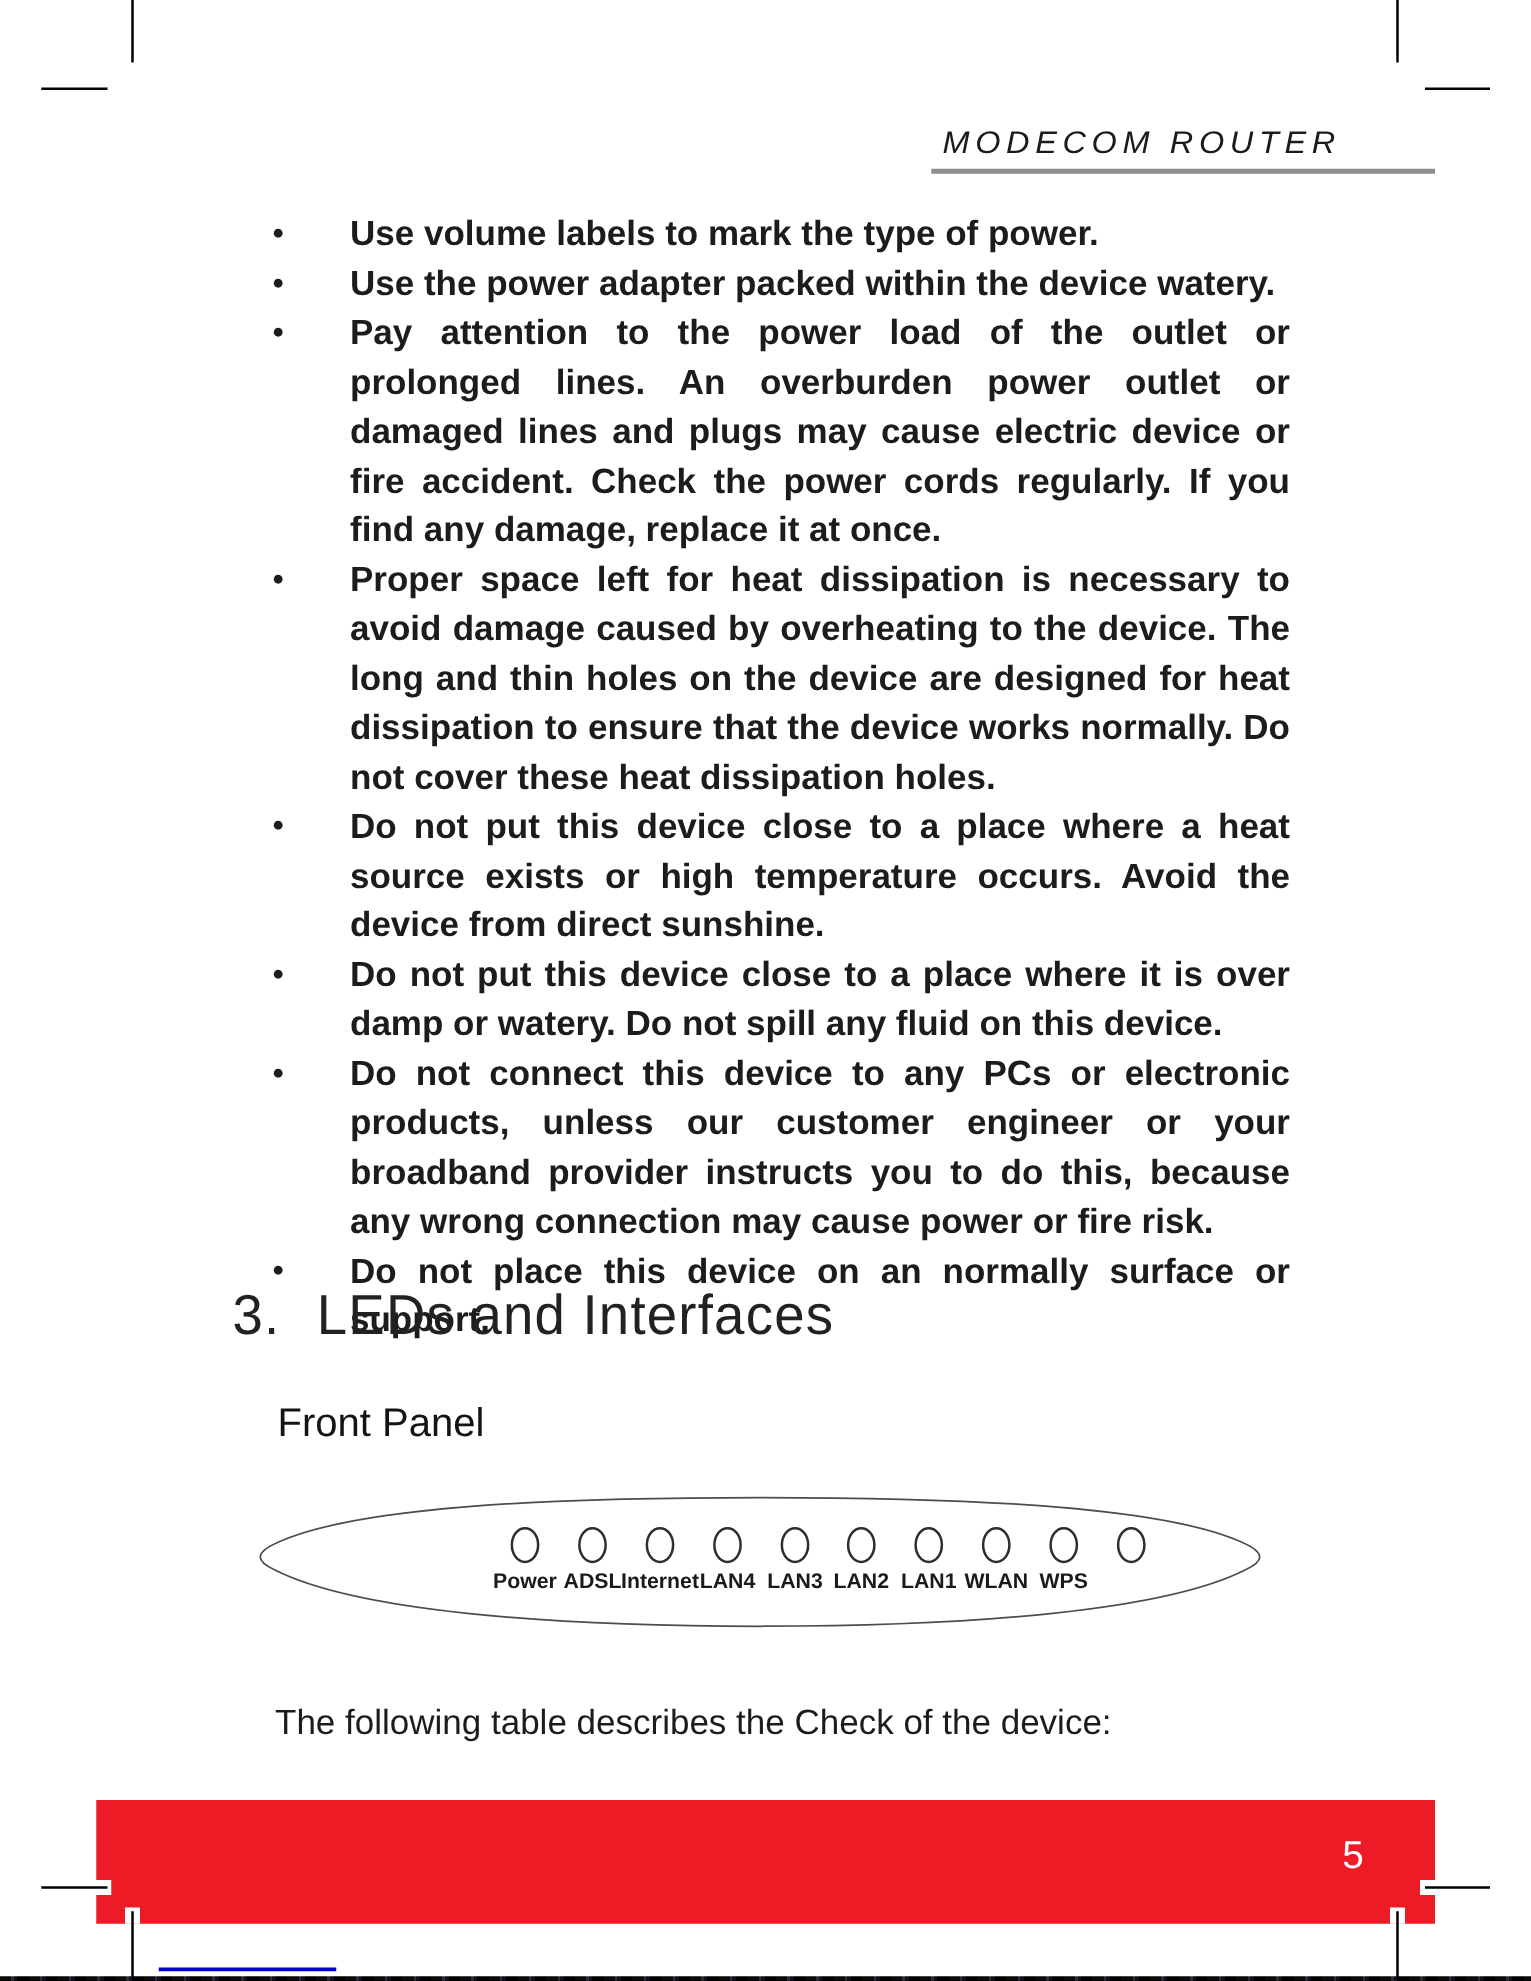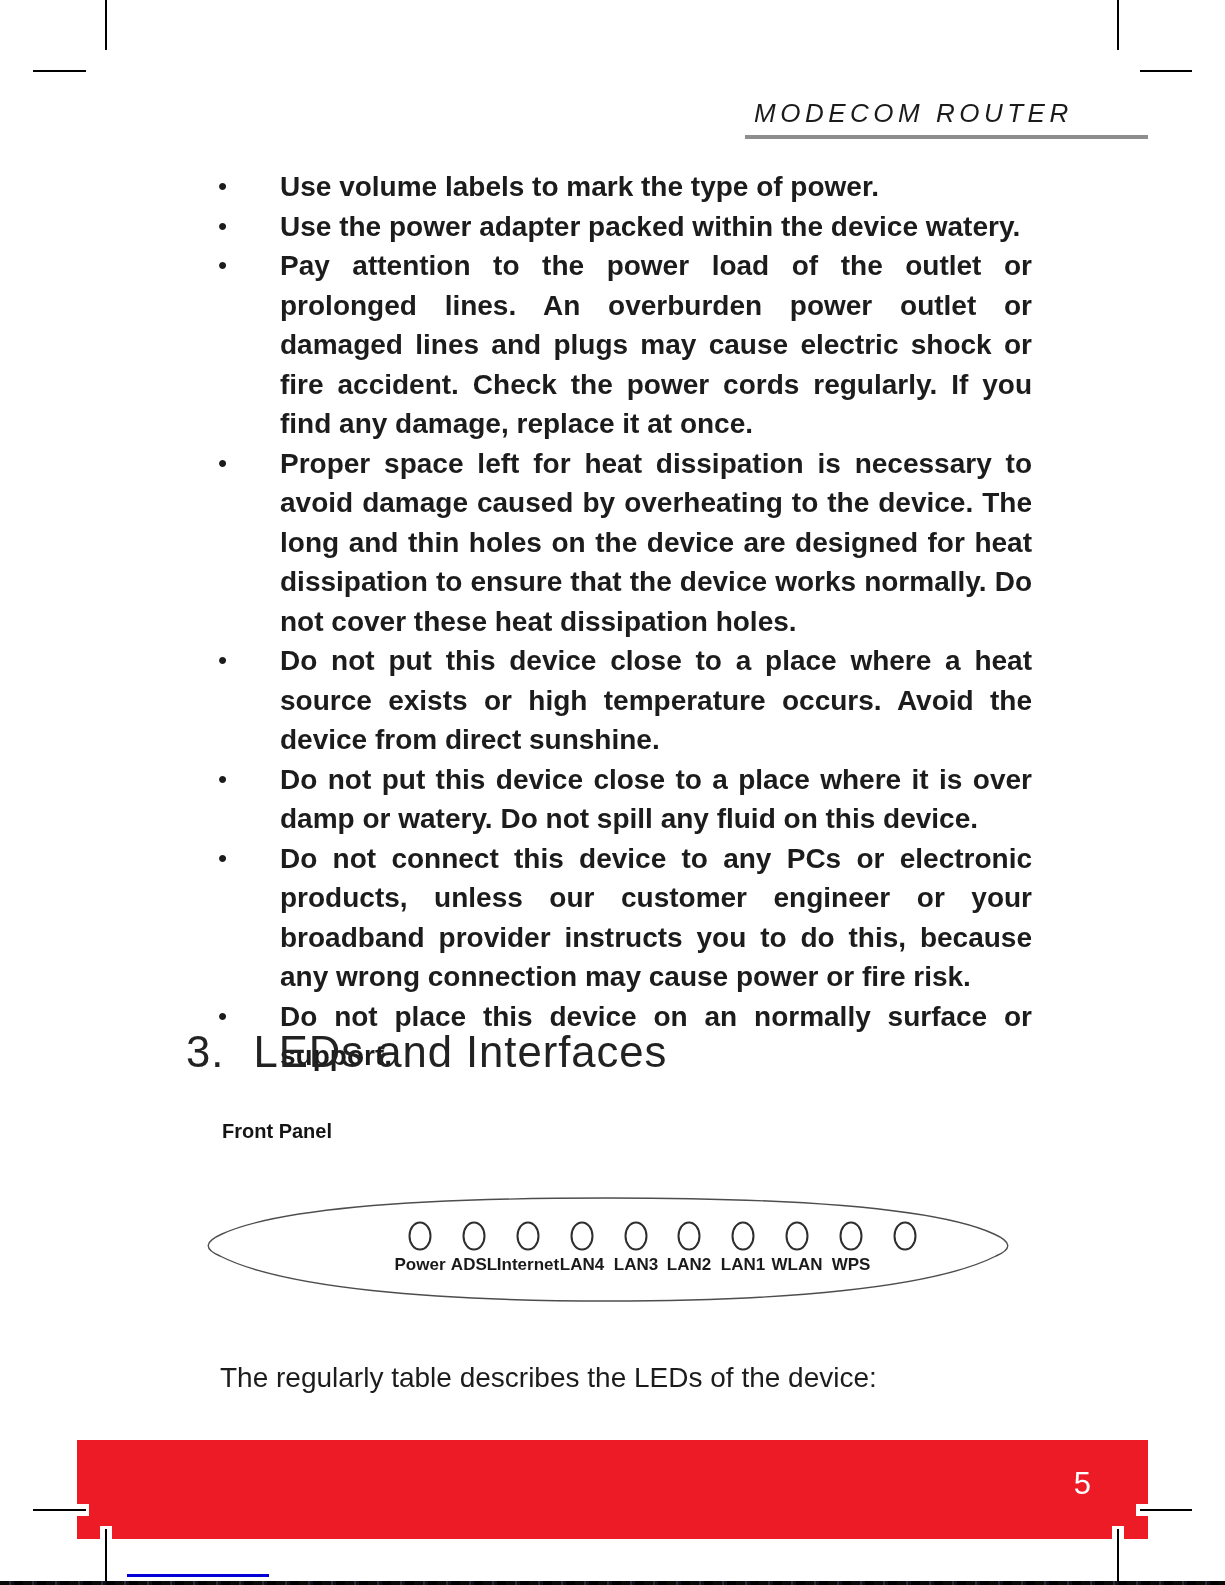--- a/index.html
+++ b/index.html
@@ -47,21 +47,21 @@
     position: absolute; left: 186px; top: 1026px;
     font-size: 45px; font-weight: 400; letter-spacing: 1px;
     color: #222; white-space: nowrap;
     transform: scaleX(0.97); transform-origin: left top;
   }
   .section-number { margin-right: 30px; }
 
   
   .front-panel-heading {
     position: absolute; left: 222px; top: 1120px;
-    font-size: 20px; font-weight: bold; color: #141414;
+    font-size: 32px; font-weight: normal; color: #141414;
   }
   .front-panel-figure {
     position: absolute; left: 188px; top: 1190px;
   }
   .led-label {
     font-family: "Liberation Sans", sans-serif;
     font-size: 17px; font-weight: bold; fill: #1a1a1a;
     text-anchor: middle;
   }
 
@@ -110,21 +110,21 @@
   <div class="bullet-item">
     <span class="bullet-marker">•</span>
     <span class="bullet-text">Use volume labels to mark the type of power.</span>
   </div>
   <div class="bullet-item">
     <span class="bullet-marker">•</span>
     <span class="bullet-text">Use the power adapter packed within the device watery.</span>
   </div>
   <div class="bullet-item">
     <span class="bullet-marker">•</span>
-    <span class="bullet-text">Pay attention to the power load of the outlet or prolonged lines. An overburden power outlet or damaged lines and plugs may cause electric shock or fire accident. Check the power cords regularly. If you find any damage, replace it at once.</span>
+    <span class="bullet-text">Pay attention to the power load of the outlet or prolonged lines. An overburden power outlet or damaged lines and plugs may cause electric device or fire accident. Check the power cords regularly. If you find any damage, replace it at once.</span>
   </div>
   <div class="bullet-item">
     <span class="bullet-marker">•</span>
     <span class="bullet-text">Proper space left for heat dissipation is necessary to avoid damage caused by overheating to the device. The long and thin holes on the device are designed for heat dissipation to ensure that the device works normally. Do not cover these heat dissipation holes.</span>
   </div>
   <div class="bullet-item">
     <span class="bullet-marker">•</span>
     <span class="bullet-text">Do not put this device close to a place where a heat source exists or high temperature occurs. Avoid the device from direct sunshine.</span>
   </div>
   <div class="bullet-item">
@@ -184,21 +184,21 @@
   </g>
   <g>
     <ellipse cx="663" cy="46" rx="10.5" ry="13.5" fill="#ffffff" stroke="#2e2e2e" stroke-width="2"></ellipse>
     <text class="led-label" x="663" y="80">WPS</text>
   </g>
   <g>
     <ellipse cx="717" cy="46" rx="10.5" ry="13.5" fill="#ffffff" stroke="#2e2e2e" stroke-width="2"></ellipse>
   </g>
 </svg>
 
-<div class="following-text">The regularly table describes the LEDs of the device:</div>
+<div class="following-text">The following table describes the Check of the device:</div>
 
 <div class="footer-bar">
   <div class="page-number">5</div>
 </div>
 
 <div class="crop-halo" style="left:74px; top:1504px; width:15px; height:12px;"></div>
 <div class="crop" style="left:33px; top:1509px; width:53px; height:2px;"></div>
 <div class="crop-halo" style="left:100px; top:1526px; width:12px; height:13px;"></div>
 <div class="crop" style="left:105px; top:1529px; width:2px; height:56px;"></div>
 <div class="crop-halo" style="left:1136px; top:1504px; width:14px; height:12px;"></div>

